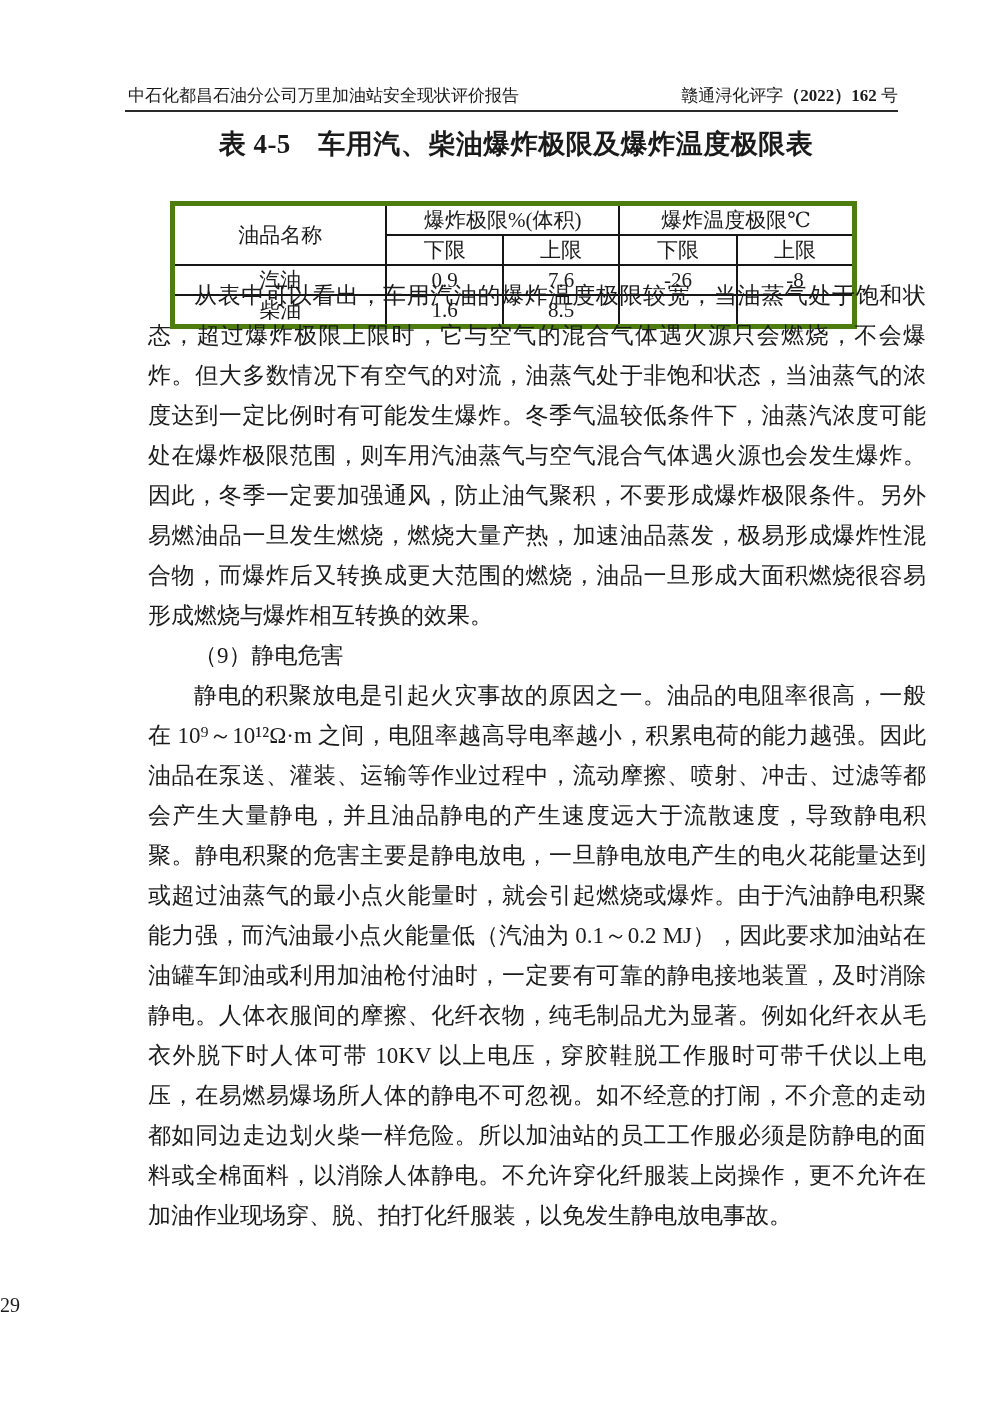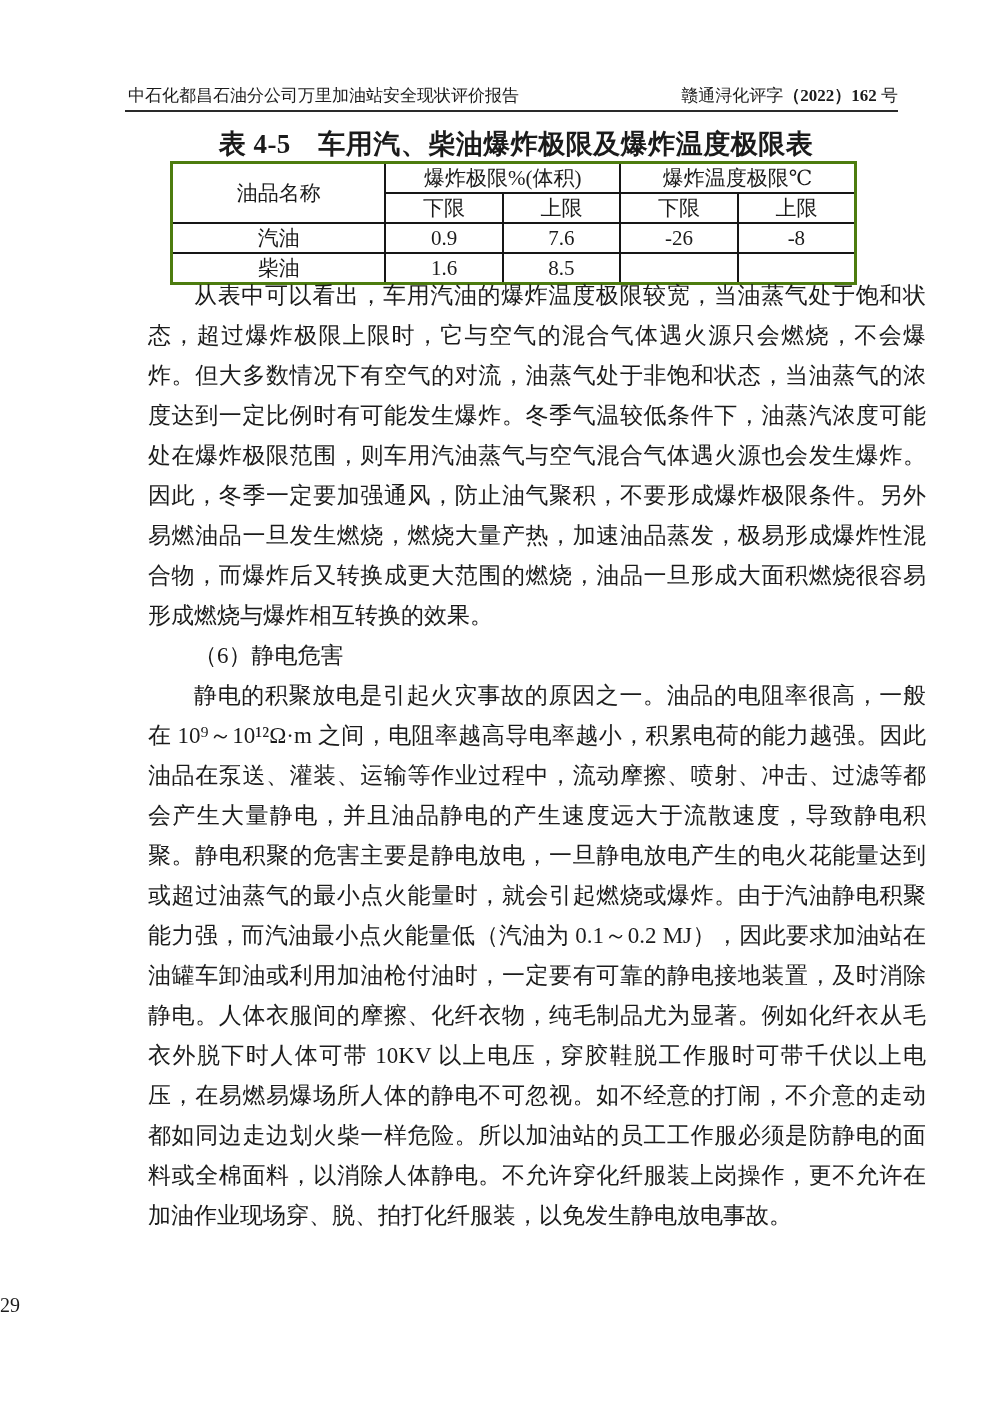--- a/index.html
+++ b/index.html
@@ -33,21 +33,21 @@
     position:absolute;top:161px;left:170px;
     border-collapse:collapse;table-layout:fixed;
     width:687px;
     font-size:21px;
   }
   table.limits td{
     border:2px solid #161616;
     text-align:center;vertical-align:middle;
     padding:0;
   }
-  table.limits{border:3px solid #4d7c0f;}
+  table.limits{border:5px solid #4d7c0f;margin-top:40px;}
   td.c-name{width:127px;}
   td.c-val{width:140px;}
   tr.h1 td{height:26px;}
   tr.h2 td{height:26px;}
   tr.d  td{height:28px;}
   
   .bodytext{
     position:absolute;top:276px;left:127px;width:778px;
     font-size:23px;line-height:40px;
     text-align:justify;
@@ -100,19 +100,19 @@
       <td>1.6</td>
       <td>8.5</td>
       <td></td>
       <td></td>
     </tr>
   </tbody>
     </table>
 
   <div class="bodytext">
     <p>从表中可以看出，车用汽油的爆炸温度极限较宽，当油蒸气处于饱和状态，超过爆炸极限上限时，它与空气的混合气体遇火源只会燃烧，不会爆炸。但大多数情况下有空气的对流，油蒸气处于非饱和状态，当油蒸气的浓度达到一定比例时有可能发生爆炸。冬季气温较低条件下，油蒸汽浓度可能处在爆炸极限范围，则车用汽油蒸气与空气混合气体遇火源也会发生爆炸。因此，冬季一定要加强通风，防止油气聚积，不要形成爆炸极限条件。另外易燃油品一旦发生燃烧，燃烧大量产热，加速油品蒸发，极易形成爆炸性混合物，而爆炸后又转换成更大范围的燃烧，油品一旦形成大面积燃烧很容易形成燃烧与爆炸相互转换的效果。</p>
-    <p>（6）静电危害</p>
+    <p>（9）静电危害</p>
     <p>静电的积聚放电是引起火灾事故的原因之一。油品的电阻率很高，一般在 10⁹～10¹²Ω·m 之间，电阻率越高导电率越小，积累电荷的能力越强。因此油品在泵送、灌装、运输等作业过程中，流动摩擦、喷射、冲击、过滤等都会产生大量静电，并且油品静电的产生速度远大于流散速度，导致静电积聚。静电积聚的危害主要是静电放电，一旦静电放电产生的电火花能量达到或超过油蒸气的最小点火能量时，就会引起燃烧或爆炸。由于汽油静电积聚能力强，而汽油最小点火能量低（汽油为 0.1～0.2 MJ），因此要求加油站在油罐车卸油或利用加油枪付油时，一定要有可靠的静电接地装置，及时消除静电。人体衣服间的摩擦、化纤衣物，纯毛制品尤为显著。例如化纤衣从毛衣外脱下时人体可带 10KV 以上电压，穿胶鞋脱工作服时可带千伏以上电压，在易燃易爆场所人体的静电不可忽视。如不经意的打闹，不介意的走动都如同边走边划火柴一样危险。所以加油站的员工工作服必须是防静电的面料或全棉面料，以消除人体静电。不允许穿化纤服装上岗操作，更不允许在加油作业现场穿、脱、拍打化纤服装，以免发生静电放电事故。</p>
   </div>
 
   <div class="pagenum">29</div>
 
 </div>
 
 </body></html>

